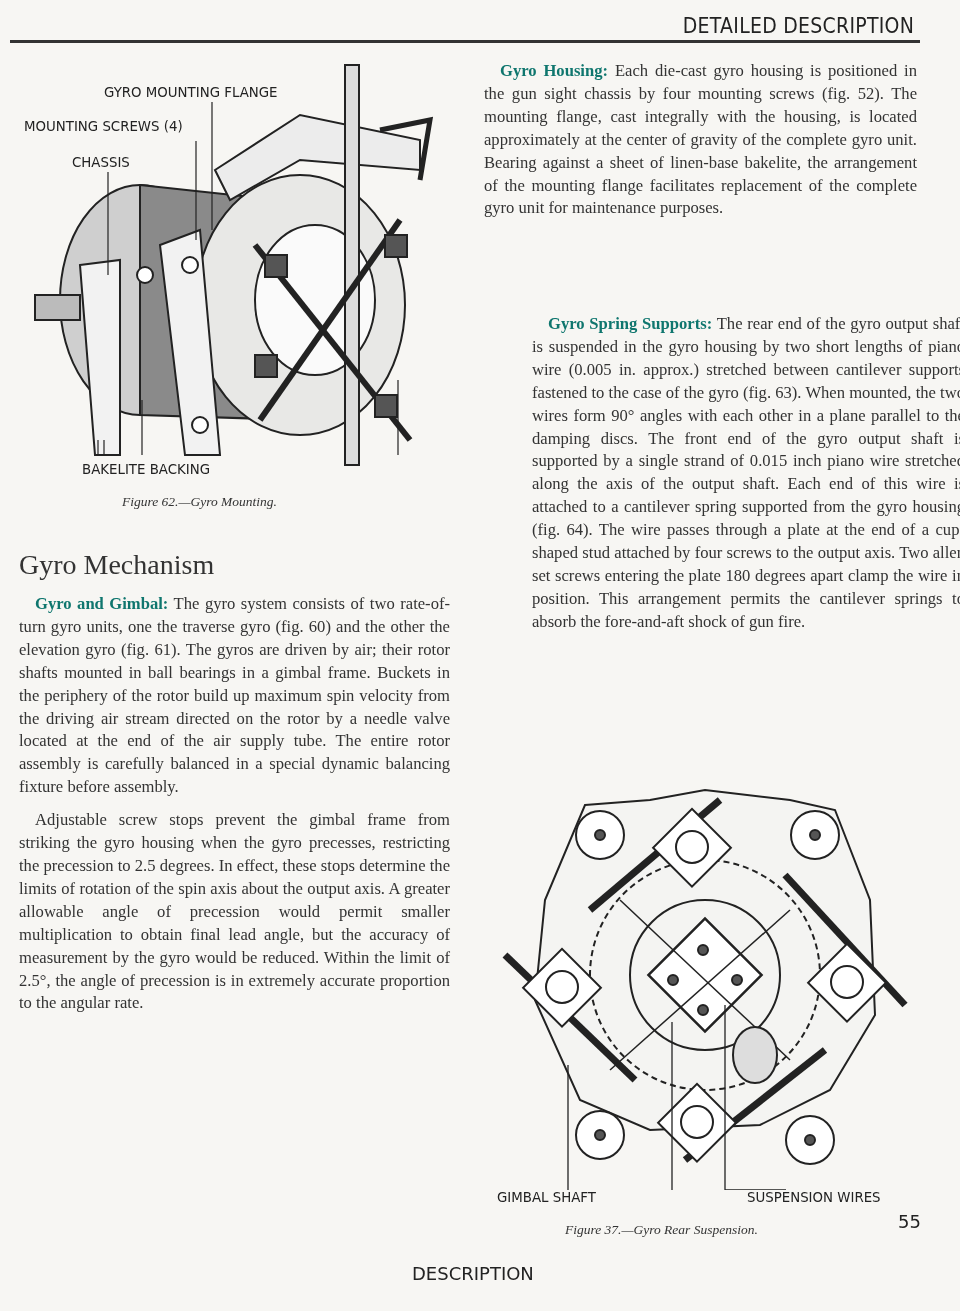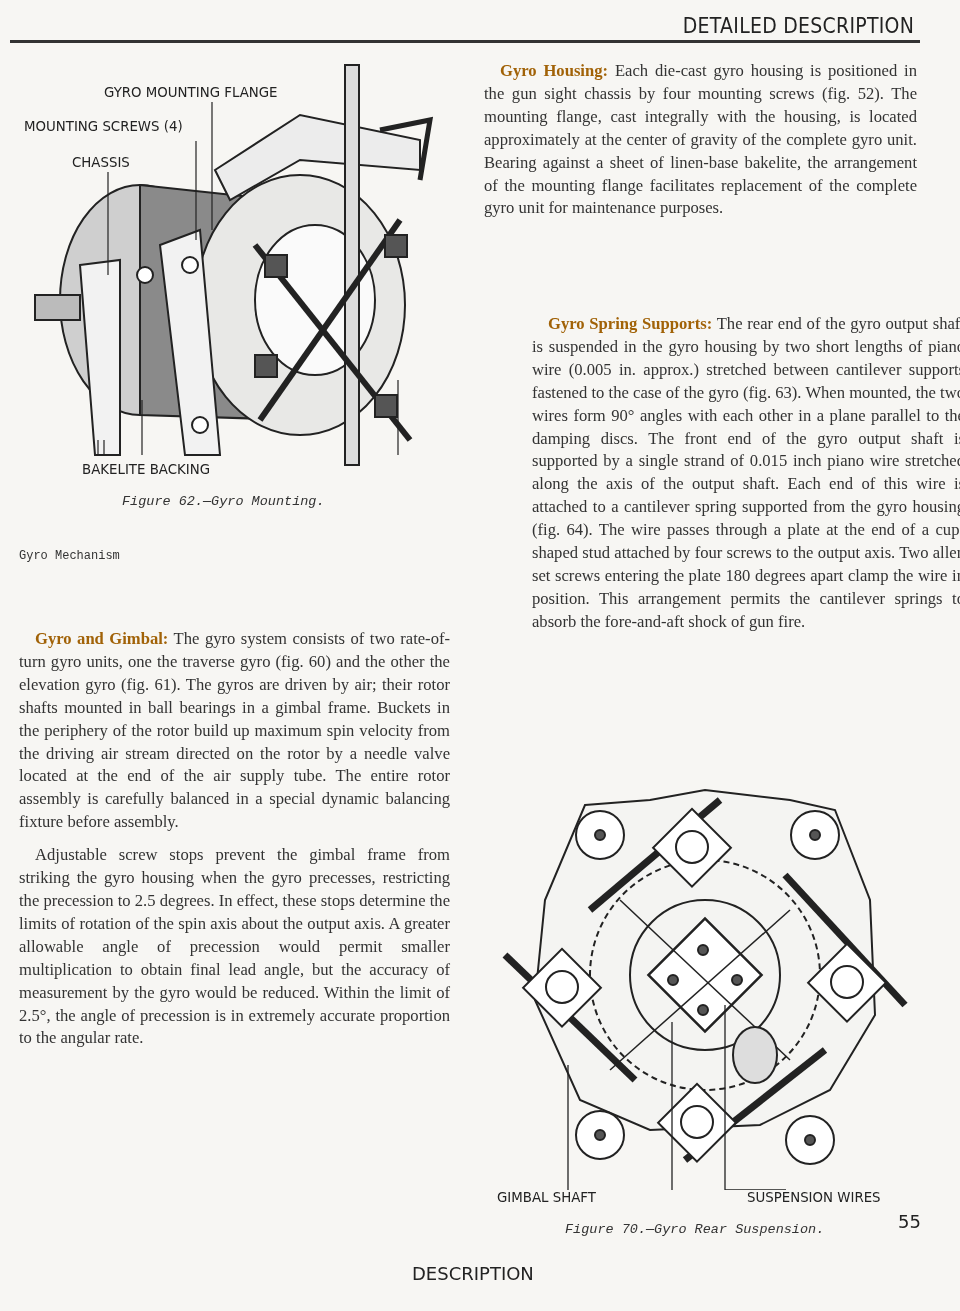--- a/index.html
+++ b/index.html
@@ -9,29 +9,29 @@
     font-family: "DejaVu Serif", "Liberation Serif", serif;
   }
   .abs { position: absolute; }
   .header-title {
     right: 46px; top: 14px; font-size: 21px; letter-spacing: 0.3px;
     color: #222; font-family: "DejaVu Sans", sans-serif; transform: scaleX(0.9); transform-origin: right;
   }
   .header-rule { left: 10px; top: 40px; width: 910px; height: 3px; background: #333; }
   .col { font-family: "Liberation Serif", "DejaVu Serif", serif; font-size: 16.6px; line-height: 22.9px; text-align: justify; color: #333; }
   .col p { margin: 0 0 10px 0; text-indent: 16px; }
-  .col b { color: #a16207; }
-  .left-col { left: 19px; top: 628px; width: 431px; }
+  .col b { color: #0f766e; }
+  .left-col { left: 19px; top: 593px; width: 431px; }
   .right-col-a { left: 484px; top: 60px; width: 433px; }
   .right-col-b { left: 484px; top: 313px; width: 433px; margin-left: 48px; }
   .section-heading {
-    left: 19px; top: 549px; font-size: 12px; color: #333;
-    font-family: Liberation Mono, monospace;
+    left: 19px; top: 549px; font-size: 28px; color: #333;
+    font-family: Liberation Serif, serif;
   }
-  .caption { font-family: Liberation Mono, monospace; font-style: italic; font-size: 13.5px; color: #333; }
+  .caption { font-family: Liberation Serif, serif; font-style: italic; font-size: 13.5px; color: #333; }
   .label { font-family: "DejaVu Sans", sans-serif; font-size: 14.5px; color: #222; transform: scaleX(0.92); transform-origin: left; white-space: nowrap; }
   .footer { font-family: "DejaVu Sans", sans-serif; font-size: 18px; color: #222; }
   svg { position: absolute; }
 </style>
 </head>
 <body>
 
 <div class="abs header-title">DETAILED DESCRIPTION</div>
 <div class="abs header-rule"></div>
 
@@ -141,16 +141,16 @@
 
   <g stroke="#222" stroke-width="1.3" fill="none">
     <line x1="78" y1="305" x2="78" y2="430"></line>
     <line x1="182" y1="262" x2="182" y2="430"></line>
     <polyline points="235,245 235,430 296,430"></polyline>
   </g>
 </svg>
 
 <div class="abs label" style="left:497px;top:1189px;">GIMBAL SHAFT</div>
 <div class="abs label" style="left:747px;top:1189px;">SUSPENSION WIRES</div>
-<div class="abs caption" style="left:565px;top:1222px;">Figure 70.—Gyro Rear Suspension.</div>
+<div class="abs caption" style="left:565px;top:1222px;">Figure 37.—Gyro Rear Suspension.</div>
 
 <div class="abs footer" style="left:412px;top:1263px;">DESCRIPTION</div>
 <div class="abs footer" style="left:898px;top:1211px;text-align:right;">55</div>
 
 </body></html>

